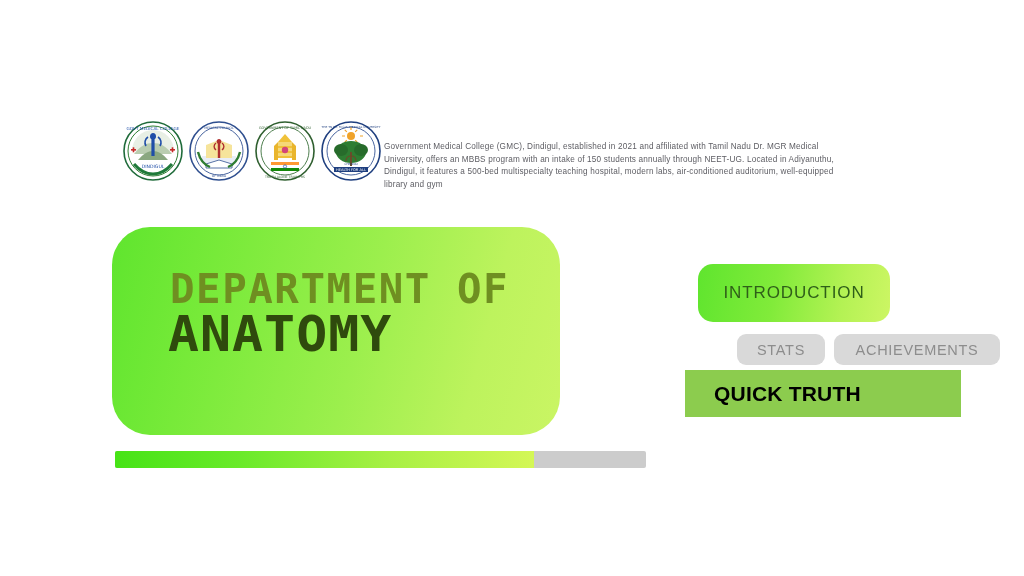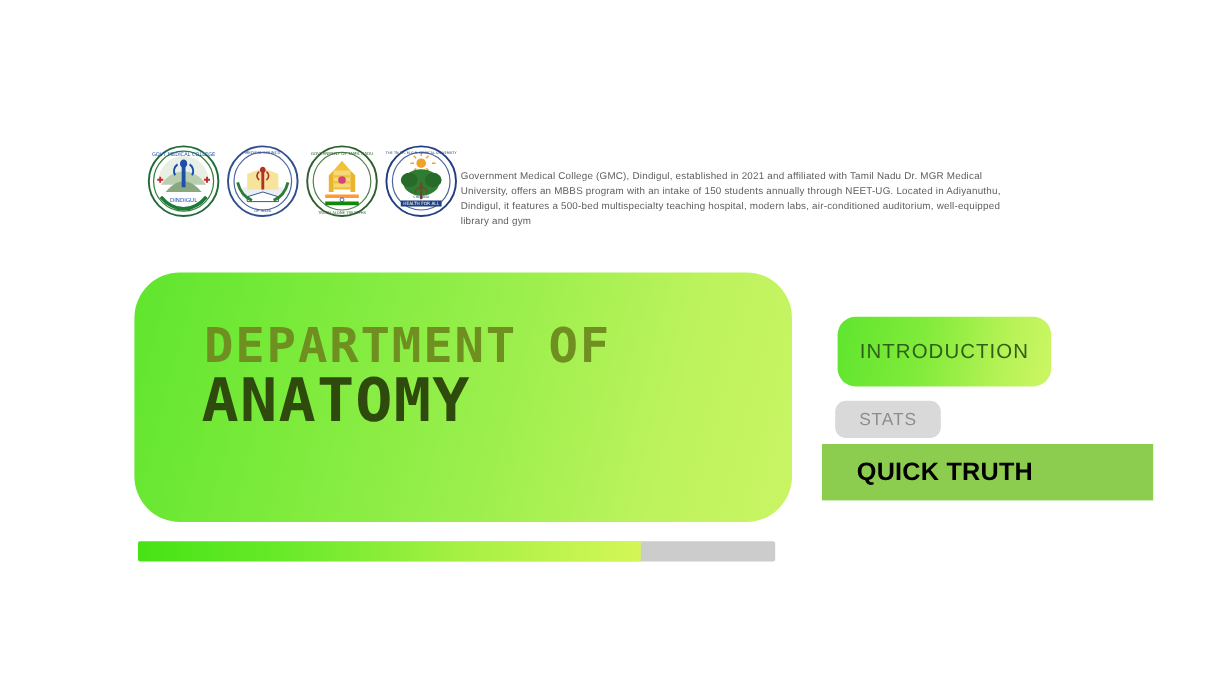--- a/index.html
+++ b/index.html
@@ -19,21 +19,21 @@
 
   
   #intro-paragraph{
     position:absolute;left:384px;top:133px;width:470px;
     font-size:8.2px;line-height:12.6px;color:#5d5d63;
     letter-spacing:.18px;
   }
 
   
   #hero-card{
-    position:absolute;left:112px;top:227px;width:548px;height:208px;
+    position:absolute;left:112px;top:227px;width:448px;height:208px;
     border-radius:38px;
     background:linear-gradient(105deg,#5fe52e 0%,#77ea39 22%,#9cef4d 55%,#bdf35d 80%,#caf564 100%);
   }
   #hero-title-1{
     position:absolute;left:58px;top:42px;
     font-size:40px;line-height:40px;font-weight:700;
     letter-spacing:1.5px;color:#6f8f21;
     font-family:"DejaVu Sans Mono", monospace;
     transform:scaleX(1.02);transform-origin:left center;
   }
@@ -55,33 +55,33 @@
     position:absolute;left:115px;top:451px;width:531px;height:17px;
     background:#cccccc;border-radius:2px;overflow:hidden;
   }
   #progress-fill{
     height:100%;width:78.7%;
     background:linear-gradient(90deg,#46e316 0%,#6aea2a 30%,#a7f044 65%,#d4f756 100%);
   }
 
   
   #nav-introduction{
-    position:absolute;left:698px;top:264px;width:178px;height:58px;
+    position:absolute;left:698px;top:264px;width:192px;height:58px;
     border-radius:15px;
     background:linear-gradient(100deg,#5fe52e 0%,#81eb3a 40%,#b4f254 75%,#cdf664 100%);
     display:flex;align-items:center;justify-content:center;
     font-size:17px;letter-spacing:.9px;color:#2f5f19;
   }
   #nav-row{position:absolute;left:696px;top:334px;display:flex;gap:9px;}
   .pill{
     height:31px;border-radius:9px;background:#d9d9d9;
     display:flex;align-items:center;justify-content:center;
     font-size:14.5px;letter-spacing:.7px;color:#8d8d8d;
   }
-  #nav-stats{width:88px;}
+  #nav-stats{width:88px;margin-left:41px;}
   #nav-achievements{width:166px;}
   #nav-quick-glance{
     position:absolute;left:685px;top:370px;width:276px;height:47px;
     background:#8ccc4e;display:flex;align-items:center;
     font-size:21px;font-weight:700;letter-spacing:.2px;color:#000000;
     padding-left:29px;box-sizing:border-box;
   }
 </style>
 </head>
 <body>
@@ -169,17 +169,18 @@
   </div>
 
   <div id="progress-track">
     <div id="progress-fill" style="width: 79%;"></div>
   </div>
 
   <div id="nav-introduction">INTRODUCTION</div>
 
   <div id="nav-row">
     <div class="pill" id="nav-stats">STATS</div>
+    <div class="pill" id="nav-achievements">ACHIEVEMENTS</div>
   </div>
 
   <div id="nav-quick-glance">QUICK TRUTH</div>
 
 </div>
 
 </body></html>

